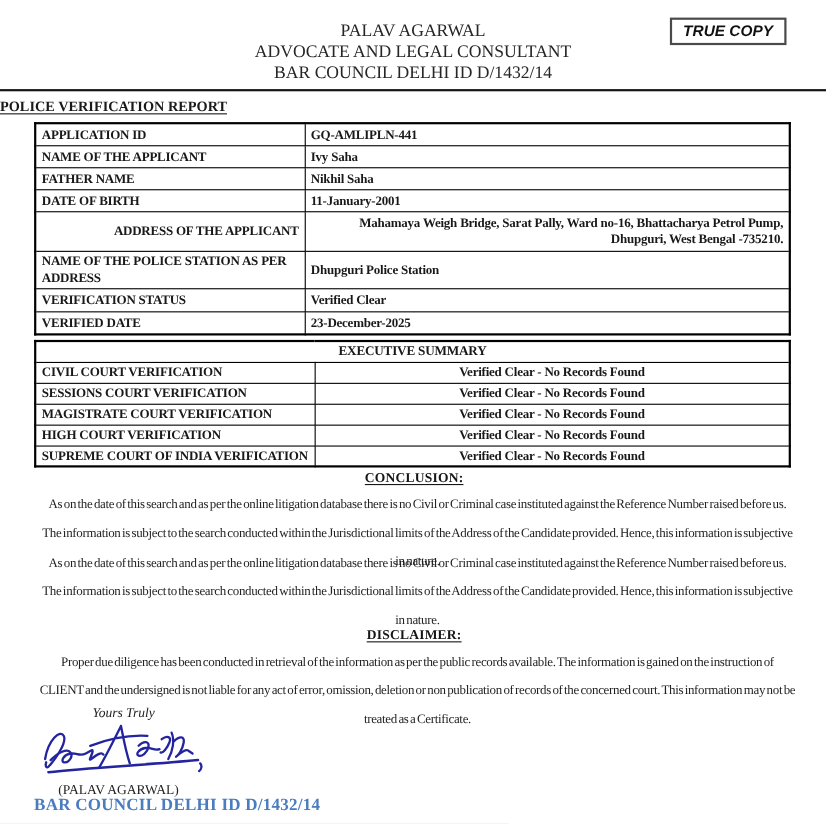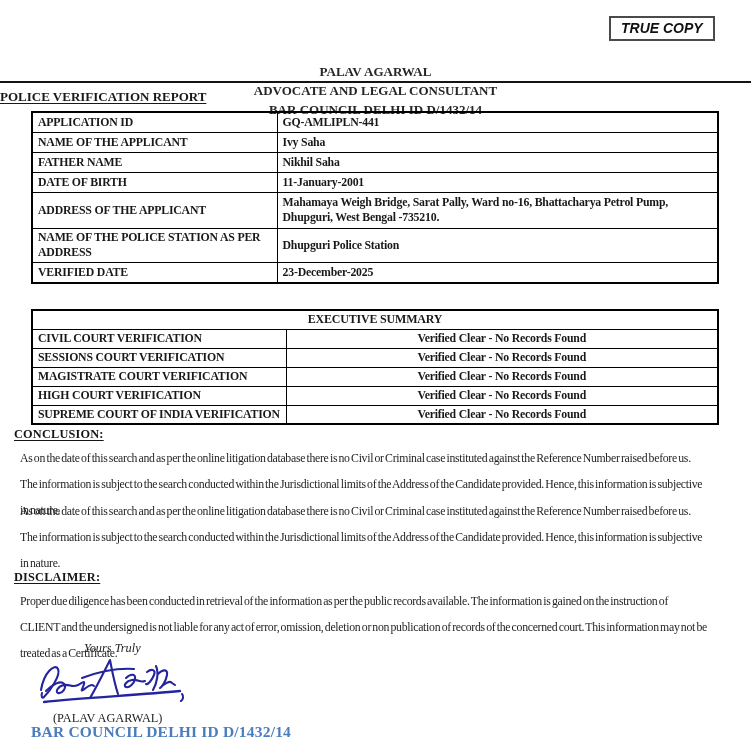--- a/index.html
+++ b/index.html
@@ -9,23 +9,22 @@
     width: 751px; height: 749px;
     background: #ffffff;
     color: #1c1c1c;
     overflow: hidden;
     margin: 0 auto;
   }
 
   
   .letterhead {
     position: absolute; top: 19px; left: 0; width: 100%;
-    text-align: center; font-weight: bold; font-size: 13px; line-height: 19px;
+    text-align: center; font-weight: normal; font-size: 16px; line-height: 19px;
     color: #262626;
-    margin-top: 43px;
   }
   .stamp {
     position: absolute; top: 16px; left: 609px;
     border: 2px solid #4a4a4a; background: #fff;
     padding: 2px 10px 3px 10px;
     font-family: "Liberation Sans", sans-serif;
     font-weight: bold; font-style: italic; font-size: 14px; color: #111;
   }
   .rule {
     position: absolute; top: 81px; left: 0; width: 751px;
@@ -47,27 +46,27 @@
   }
   .applicant-table { top: 111px; }
   .exec-table { top: 309px; }
   .applicant-table td, .exec-table td, .exec-table th {
     border: 1px solid #000; padding: 1px 5px; vertical-align: middle;
     font-weight: bold; line-height: 15px;
   }
   .applicant-table col.c-label { width: 245px; }
   .exec-table col.c-label { width: 254px; }
   .r20 { height: 20px; } .r21 { height: 21px; }
-  .r36 { height: 36px; } .r34 { height: 34px; }
+  .r36 { height: 36px; text-align: right; } .r34 { height: 34px; }
   .exec-table th { text-align: center; height: 19px; font-size: 12px; }
   .exec-table td { height: 19px; }
   .exec-table td.val { text-align: center; }
 
   
-  .section { position: absolute; left: 14px; width: 693px; }
+  .section { position: absolute; left: 30px; width: 693px; text-align: center; }
   .sec-conclusion { top: 427px; }
   .sec-lawyers   { top: 498px; }
   .sec-disclaimer{ top: 570px; }
   .section h3 {
     font-size: 12.3px; font-weight: bold; color: #161616;
     text-decoration: underline; text-underline-offset: 2px;
     margin-bottom: 3px; letter-spacing: 0.2px;
   }
   .section p {
     padding-left: 6px;
@@ -124,20 +123,24 @@
       <td>DATE OF BIRTH</td>
       <td>11-January-2001</td>
     </tr>
     <tr class="r36">
       <td>ADDRESS OF THE APPLICANT</td>
       <td>Mahamaya Weigh Bridge, Sarat Pally, Ward no-16, Bhattacharya Petrol Pump, Dhupguri, West Bengal -735210.</td>
     </tr>
     <tr class="r34">
       <td>NAME OF THE POLICE STATION AS PER ADDRESS</td>
       <td>Dhupguri Police Station</td>
+    </tr>
+    <tr class="r21">
+      <td>VERIFICATION STATUS</td>
+      <td>Verified Clear</td>
     </tr>
     <tr class="r21">
       <td>VERIFIED DATE</td>
       <td>23-December-2025</td>
     </tr>
   </tbody>
     </table>
 
   <table class="exec-table">
     <colgroup>

